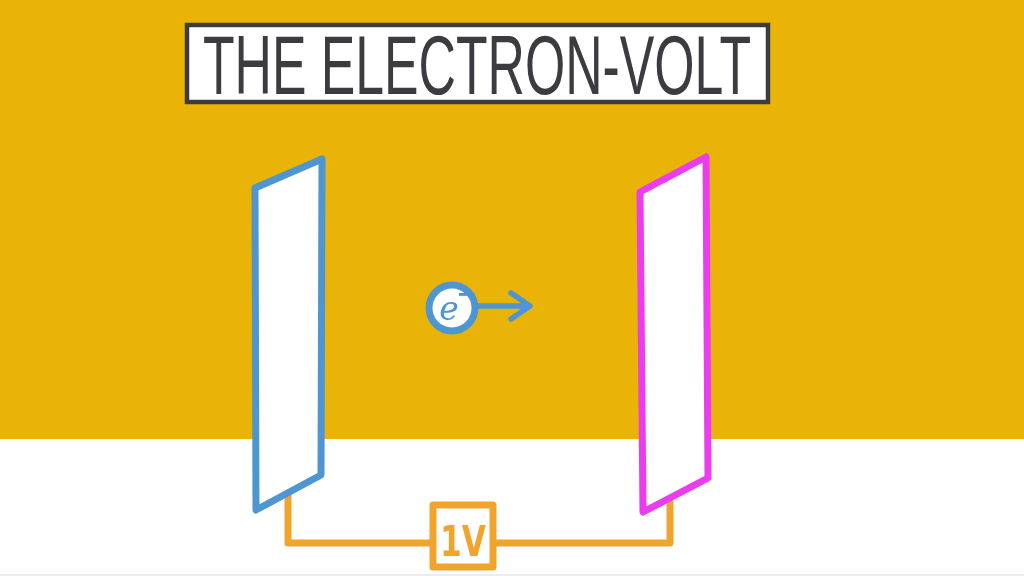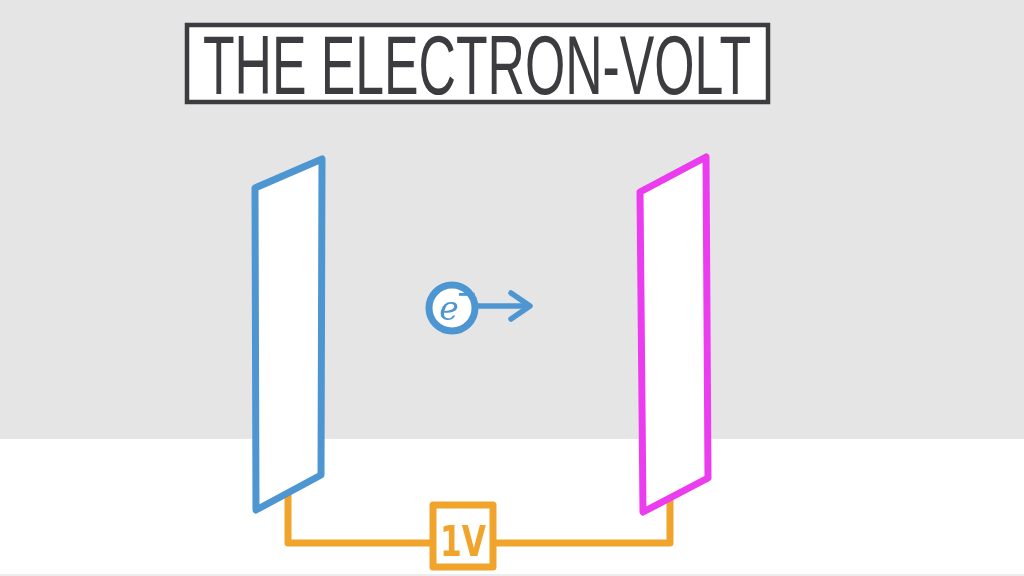--- a/index.html
+++ b/index.html
@@ -8,21 +8,21 @@
     background: #ffffff;
     width: 1024px;
     height: 576px;
     overflow: hidden;
     font-family: "Liberation Sans", sans-serif;
   }
   .stage {
     position: relative;
     width: 1024px;
     height: 439px;
-    background: #e5e5e5;
+    background: #eab308;
   }
   svg { display: block; }
 
   
   .title-rect {
     fill: #ffffff;
     stroke-width: 4.5px;
   }
   .title-text {
     font-family: "Liberation Sans", sans-serif;

